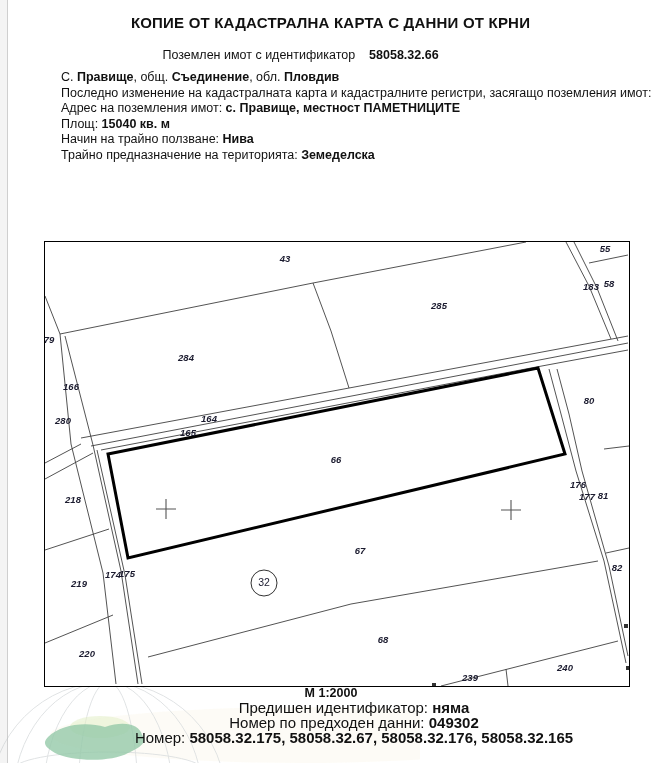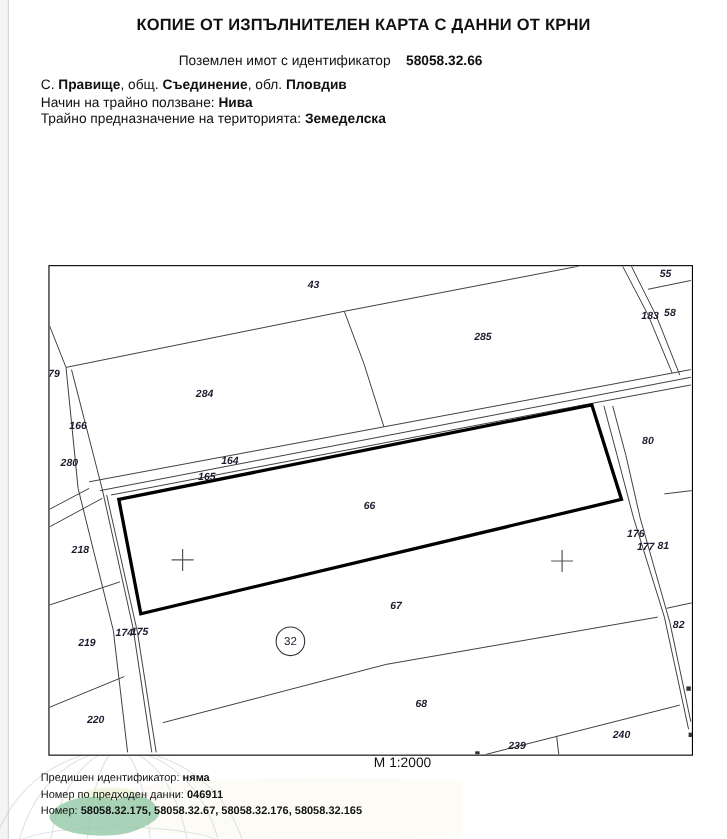--- a/index.html
+++ b/index.html
@@ -12,32 +12,32 @@
   .page-edge-line{position:absolute;left:7px;top:0;width:1px;height:763px;background:#cfcfcf;}
   .doc-title{
     position:absolute;left:0;top:14px;width:661px;text-align:center;
     font-size:15px;font-weight:bold;letter-spacing:.2px;
   }
   .doc-subtitle{
     position:absolute;left:0;top:48px;width:601px;text-align:center;font-size:12.5px;
   }
   .doc-subtitle .b{font-weight:bold;}
   #info-block{position:absolute;left:37px;top:70px;width:610px;font-size:12.5px;line-height:15.6px;}
-  #footer-block{position:absolute;left:37px;top:700px;width:610px;font-size:10px;line-height:15.2px;}
-  .tline{white-space:nowrap;}
+  #footer-block{position:absolute;left:37px;top:700px;width:610px;font-size:15px;line-height:15.2px;text-align:center;}
+  .tline{white-space:nowrap;margin-left:24px;}
   .tline .b{font-weight:bold;}
   .coord-label{position:absolute;left:45px;top:238px;font-size:14px;color:#222;margin-left:29px;}
   .map-panel{
     position:absolute;left:44px;top:241px;width:584px;height:444px;
     border:1px solid #000;background:#fff;box-sizing:content-box;
   }
   .map-panel svg{position:absolute;left:0;top:0;}
   .scale-label{
-    position:absolute;left:270px;top:686px;width:122px;text-align:right;
-    font-size:12.5px;font-weight:normal;
+    position:absolute;left:270px;top:686px;width:122px;text-align:center;
+    font-size:12.5px;font-weight:bold;
   }
   .watermark{position:absolute;left:0;top:675px;width:420px;height:88px;opacity:.55;pointer-events:none;z-index:0;}
   .doc-title,.doc-subtitle,#info-block,#footer-block,.coord-label,.map-panel,.scale-label{z-index:2;}
 </style>
 </head>
 <body>
 
 <div class="page-edge-strip"></div>
 <div class="page-edge-line"></div>
 
@@ -49,30 +49,33 @@
     <ellipse cx="108" cy="125" rx="65" ry="118"></ellipse>
     <ellipse cx="108" cy="125" rx="95" ry="118"></ellipse>
     <ellipse cx="108" cy="95" rx="95" ry="18"></ellipse>
     <ellipse cx="108" cy="125" rx="118" ry="26"></ellipse>
     <ellipse cx="108" cy="155" rx="112" ry="30"></ellipse>
   </g>
   <ellipse cx="100" cy="52" rx="30" ry="11" fill="#cfe3a0" opacity="0.6"></ellipse>
   <path d="M48,62 C60,50 85,46 105,52 C125,45 140,50 142,60 C150,66 138,74 128,78 C110,88 70,86 55,78 C45,72 42,68 48,62 Z" fill="#3f9e63" opacity="0.8"></path>
 </svg>
 
-<div class="doc-title">КОПИЕ ОТ ИЗПЪЛНИТЕЛЕН КАРТА С ДАННИ ОТ КРНИ</div>
+<div class="doc-title">КОПИЕ ОТ КАДАСТРАЛНА КАРТА С ДАННИ ОТ КРНИ</div>
 
 <div class="doc-subtitle">
   <span>Поземлен имот с  идентификатор</span>
   <span>&nbsp;&nbsp;</span>
   <span class="b">58058.32.66</span>
 </div>
 
 <div id="info-block">
     <div class="tline"><span>С. </span><span class="b">Правище</span><span>, общ. </span><span class="b">Съединение</span><span>, обл. </span><span class="b">Пловдив</span></div>
+    <div class="tline"><span>Последно изменение на кадастралната карта и кадастралните регистри, засягащо поземления имот:</span></div>
+    <div class="tline"><span>Адрес на поземления имот: </span><span class="b">с. Правище, местност ПАМЕТНИЦИТЕ</span></div>
+    <div class="tline"><span>Площ: </span><span class="b">15040 кв. м</span></div>
     <div class="tline"><span>Начин на трайно ползване: </span><span class="b">Нива</span></div>
     <div class="tline"><span>Трайно предназначение на територията: </span><span class="b">Земеделска</span></div>
   </div>
 
 <div class="coord-label">Координатна система ККС2005</div>
 
 <div class="map-panel">
   <svg id="map-svg" width="584" height="444" viewBox="0 0 584 444">
     <g stroke="#3f3f3f" stroke-width="0.9" fill="none">
       <polyline points="15,92 268,41 481,0"></polyline>
@@ -144,15 +147,15 @@
         <text x="425" y="439">239</text>
         <text x="520" y="429">240</text>
       </g>
   </svg>
 </div>
 
 <div class="scale-label">М 1:2000</div>
 
 <div id="footer-block">
     <div class="tline"><span>Предишен идентификатор: </span><span class="b">няма</span></div>
-    <div class="tline"><span>Номер по предходен данни: </span><span class="b">046911</span></div>
+    <div class="tline"><span>Номер по предходен данни: </span><span class="b">049302</span></div>
     <div class="tline"><span>Номер: </span><span class="b">58058.32.175, 58058.32.67, 58058.32.176, 58058.32.165</span></div>
   </div>
 
 </body></html>

